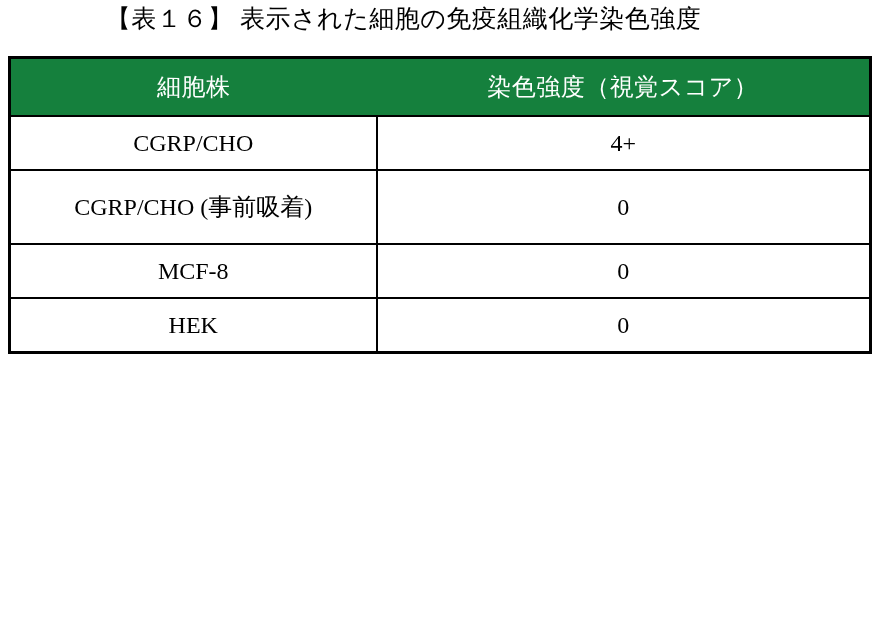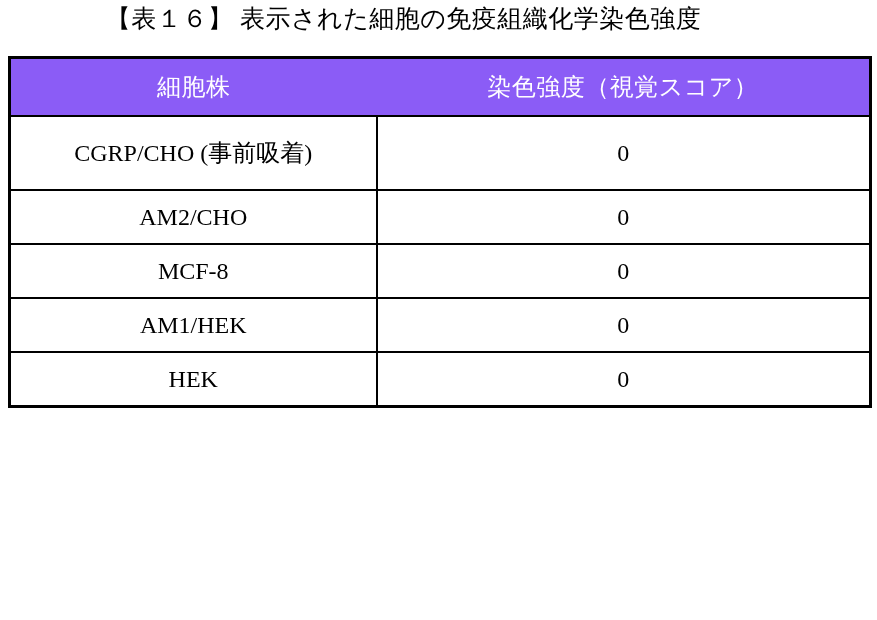--- a/index.html
+++ b/index.html
@@ -40,21 +40,21 @@
   table.data-table {
     width: 861px;
     border-collapse: collapse;
     table-layout: fixed;
     border: 3px solid #000000;
   }
   table.data-table col.col-strain { width: 367px; }
   table.data-table col.col-score  { width: 494px; }
 
   table.data-table thead th {
-    background: #8b5cf6;
+    background: #15803d;
     color: #ffffff;
     font-size: 24px;
     font-weight: normal;
     height: 56px;
     line-height: 56px;
     padding: 0;
     text-align: center;
     border: none;
     letter-spacing: 0.5px;
   }
@@ -89,34 +89,30 @@
         <col class="col-strain">
         <col class="col-score">
       </colgroup>
       <thead>
         <tr>
           <th>細胞株</th>
           <th>染色強度（視覚スコア）</th>
         </tr>
       </thead>
       <tbody>
+        <tr>
+          <td class="cell-strain">CGRP/CHO</td>
+          <td class="cell-score">4+</td>
+        </tr>
         <tr class="tall">
           <td class="cell-strain">CGRP/CHO (事前吸着)</td>
           <td class="cell-score">0</td>
         </tr>
         <tr>
-          <td class="cell-strain">AM2/CHO</td>
-          <td class="cell-score">0</td>
-        </tr>
-        <tr>
           <td class="cell-strain">MCF-8</td>
-          <td class="cell-score">0</td>
-        </tr>
-        <tr>
-          <td class="cell-strain">AM1/HEK</td>
           <td class="cell-score">0</td>
         </tr>
         <tr>
           <td class="cell-strain">HEK</td>
           <td class="cell-score">0</td>
         </tr>
       </tbody>
     </table>
   </div>
 

